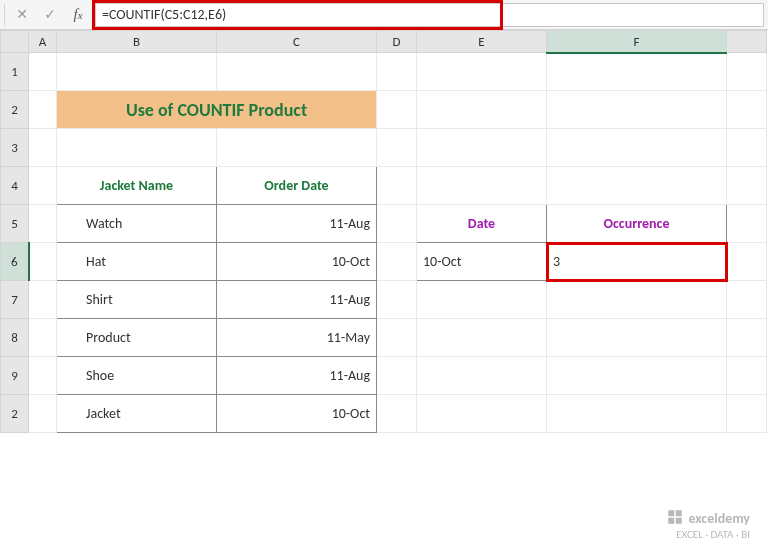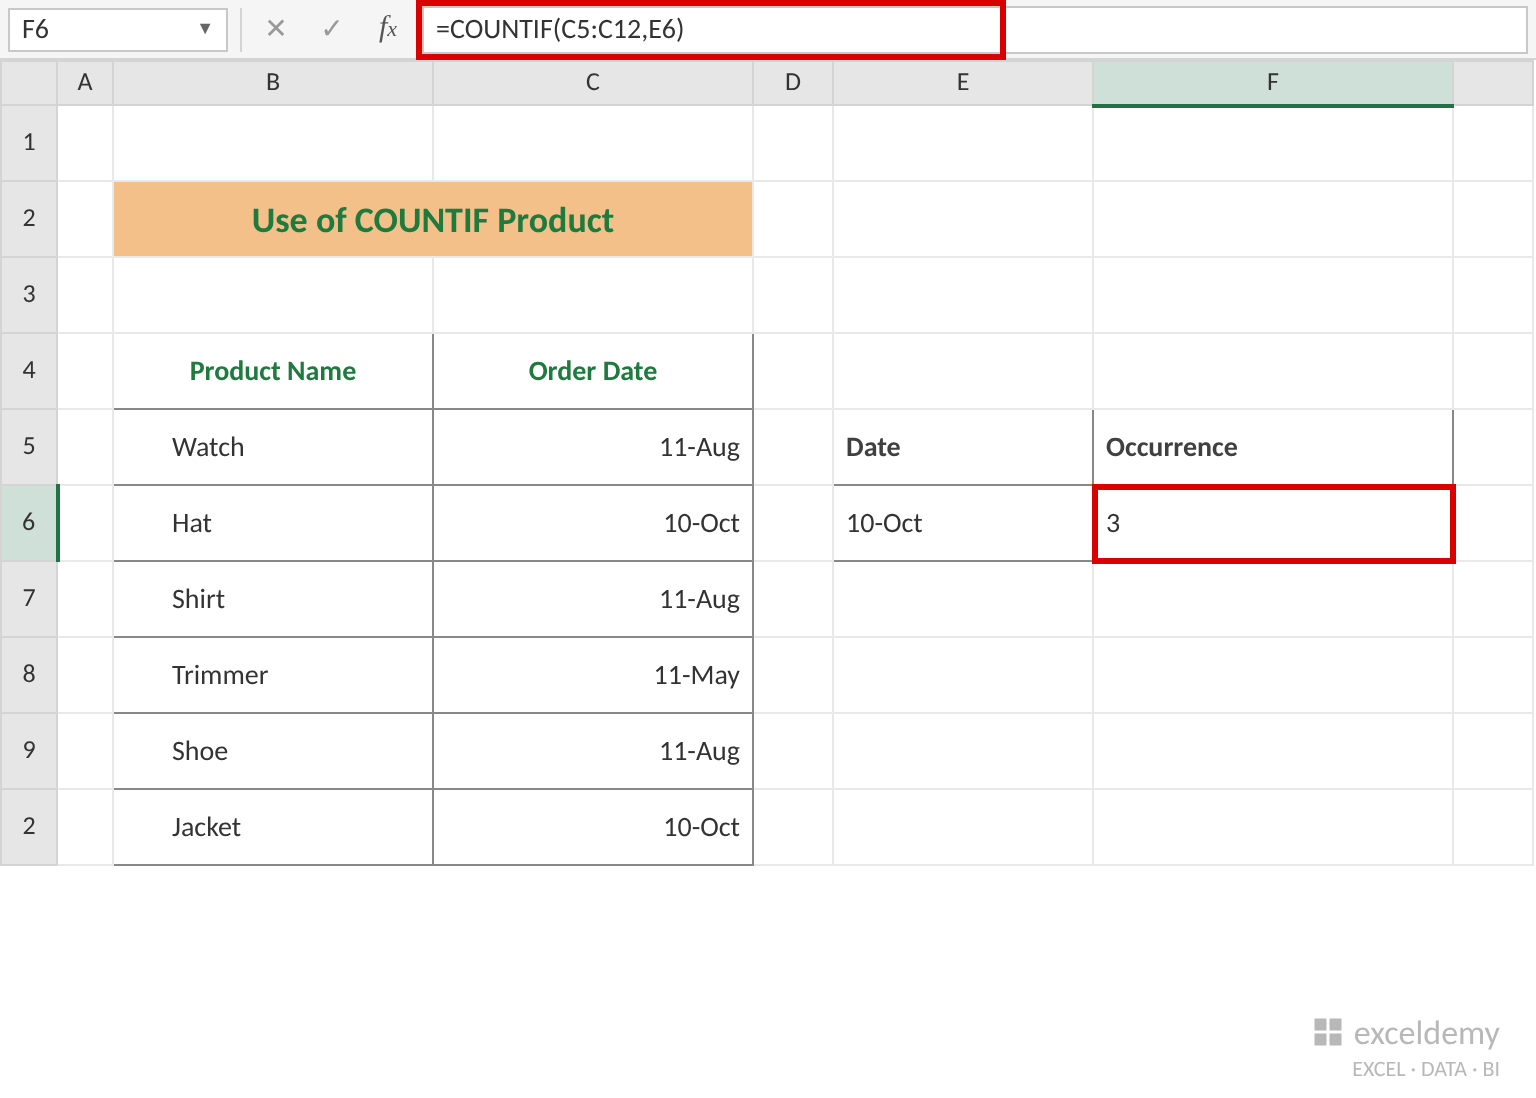--- a/index.html
+++ b/index.html
@@ -110,22 +110,23 @@
   }
   .tbl td {
     border:1px solid #888 !important;
   }
   .tbl .rtxt { text-align:right; }
   .tbl .ltxt { text-align:left;padding-left:29px; }
 
   
   .th-amber {
     background:#f4c08a;
-    color:#404040;
+    color:#a21caf;
     font-weight:bold;
+    text-align:center;
     border:1px solid #888 !important;
   }
   .red-sel {
     outline:3px solid #d90000;
     outline-offset:-2px;
   }
 
   .corner {
     width:28px; height:22px; background:#e6e6e6; border:1px solid #d4d4d4;
   }
@@ -133,31 +134,27 @@
   
   .watermark {
     position:absolute;
     right:18px; bottom:8px;
     text-align:right;
     color:#b8b8b8;
     font-size:11px;
     line-height:1.2;
     pointer-events:none;
   }
-  .watermark .brand { font-size:17px; font-weight:400;}
+  .watermark .brand { font-size:14px; font-weight:700;}
   .watermark .brand svg { vertical-align:-3px; margin-right:4px;}
 </style>
 </head>
 <body>
 
 <div class="fbar">
-  <div class="namebox">
-    <span>F6</span>
-    <span class="caret">▼</span>
-  </div>
   <div class="fbar-sep"></div>
   <div class="fbar-btn">✕</div>
   <div class="fbar-btn">✓</div>
   <div class="fbar-btn fx">f<span style="font-size:11px;">x</span></div>
   <div class="formula-input">
     <span>=COUNTIF(C5:C12,E6)</span>
     <div class="formula-highlight"></div>
   </div>
 </div>
 
@@ -213,21 +210,21 @@
     <td class="cell"></td>
     <td class="cell"></td>
     <td class="cell"></td>
     <td class="cell"></td>
     <td class="cell"></td>
   </tr>
 
   <tr class="tbl">
     <th class="rowhdr">4</th>
     <td class="cell" style="border:1px solid #e9e9e9 !important;"></td>
-    <td class="cell th-green"><span>Product Name</span></td>
+    <td class="cell th-green"><span>Jacket Name</span></td>
     <td class="cell th-green"><span>Order Date</span></td>
     <td class="cell" style="border:1px solid #e9e9e9 !important;"></td>
     <td class="cell" style="border:1px solid #e9e9e9 !important;"></td>
     <td class="cell" style="border:1px solid #e9e9e9 !important;"></td>
     <td class="cell" style="border:1px solid #e9e9e9 !important;"></td>
   </tr>
 
   <tr class="tbl">
     <th class="rowhdr">5</th>
     <td class="cell" style="border:1px solid #e9e9e9 !important;"></td>
@@ -257,21 +254,21 @@
     <td class="cell rtxt"><span>11-Aug</span></td>
     <td class="cell" style="border:1px solid #e9e9e9 !important;"></td>
     <td class="cell" style="border:1px solid #e9e9e9 !important;"></td>
     <td class="cell" style="border:1px solid #e9e9e9 !important;"></td>
     <td class="cell" style="border:1px solid #e9e9e9 !important;"></td>
   </tr>
 
   <tr class="tbl">
     <th class="rowhdr">8</th>
     <td class="cell" style="border:1px solid #e9e9e9 !important;"></td>
-    <td class="cell ltxt"><span>Trimmer</span></td>
+    <td class="cell ltxt"><span>Product</span></td>
     <td class="cell rtxt"><span>11-May</span></td>
     <td class="cell" style="border:1px solid #e9e9e9 !important;"></td>
     <td class="cell" style="border:1px solid #e9e9e9 !important;"></td>
     <td class="cell" style="border:1px solid #e9e9e9 !important;"></td>
     <td class="cell" style="border:1px solid #e9e9e9 !important;"></td>
   </tr>
 
   <tr class="tbl">
     <th class="rowhdr">9</th>
     <td class="cell" style="border:1px solid #e9e9e9 !important;"></td>

